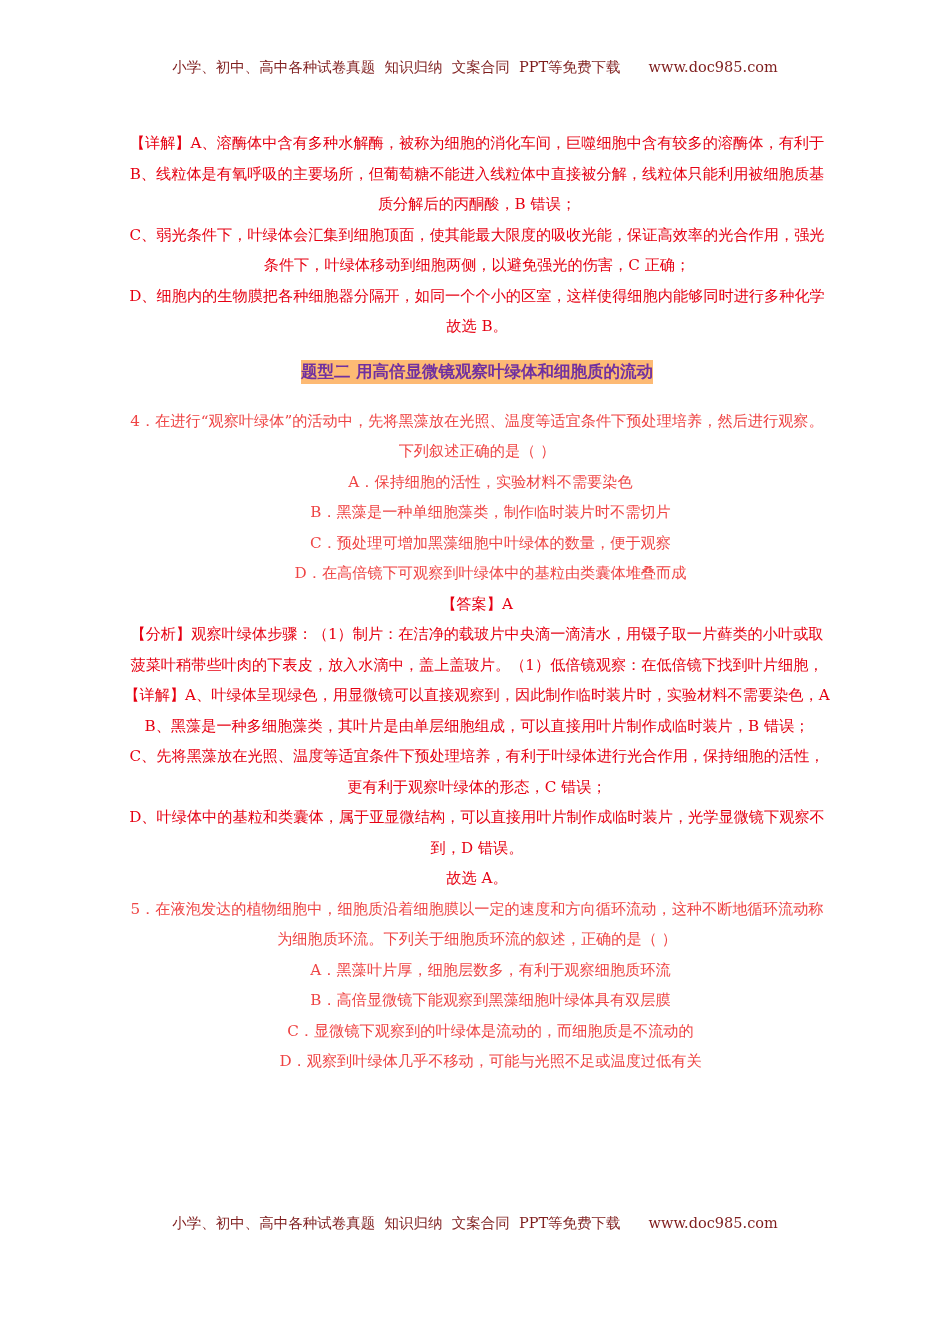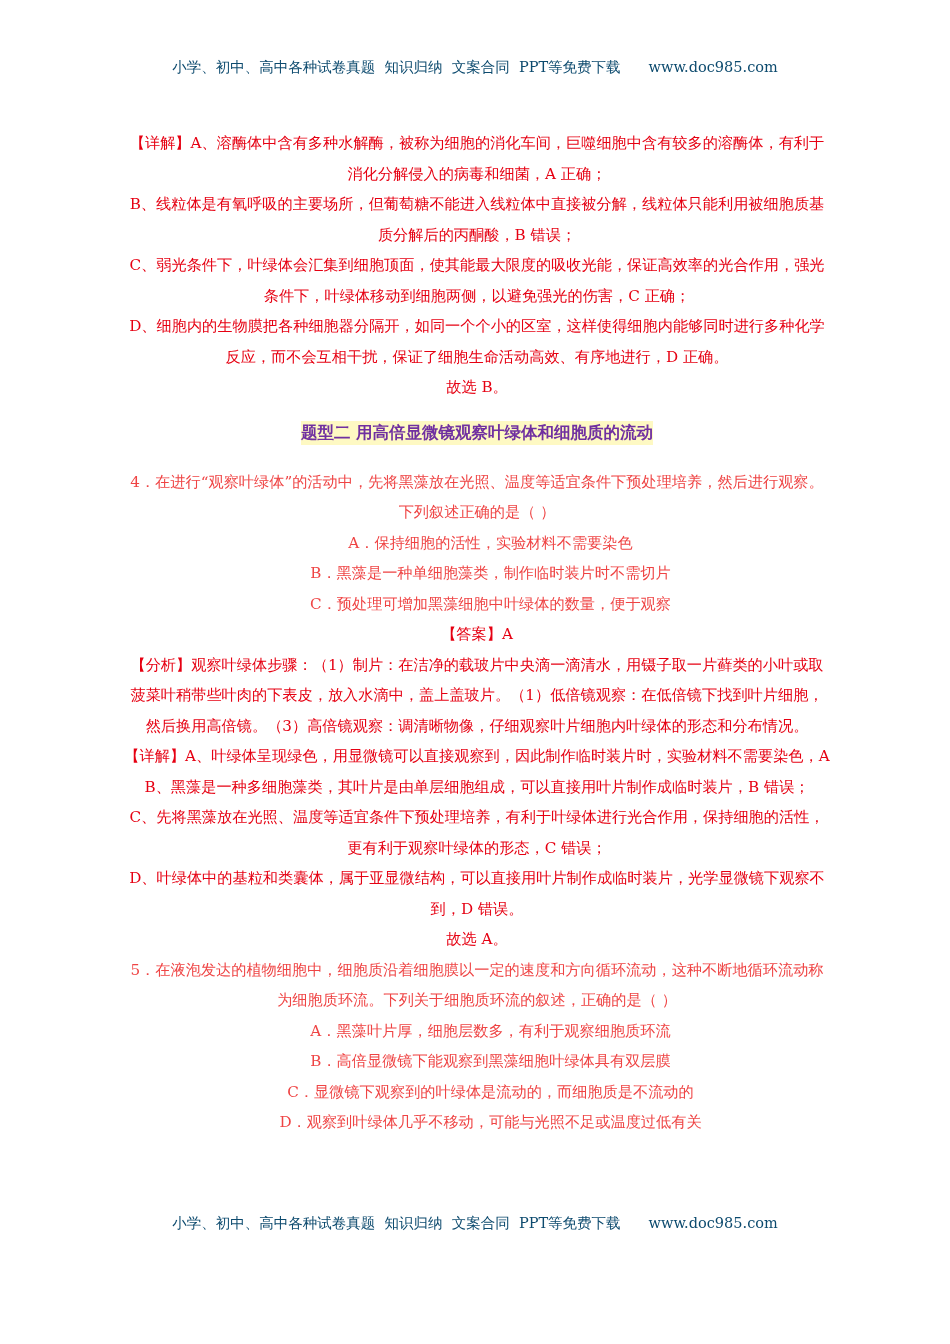--- a/index.html
+++ b/index.html
@@ -1,66 +1,64 @@
 <!DOCTYPE html>
 <html><head>
 <meta charset="utf-8">
 <style>
   html, body { margin: 0; padding: 0; background: #ffffff; }
   body { width: 950px; height: 1344px; position: relative; overflow: hidden;
          font-family: "DejaVu Serif", "Liberation Serif", serif; }
   .header, .footer { position: absolute; left: 0; width: 950px; text-align: center;
-         font-size: 14.5px; color: #0c4a6e; white-space: pre; }
+         font-size: 14.5px; color: #7f1d1d; white-space: pre; }
   .header { top: 58px; }
   .footer { top: 1214px; }
   .site { margin-left: 28px; }
   .content { position: absolute; left: 87px; top: 128px; width: 780px; text-align: center; }
   .line { font-size: 15.2px; line-height: 30.5px; height: 30.5px; white-space: nowrap; color: #ef4444; }
   .red { color: #e60012; }
   .tag { color: #e60012; }
   .indent { padding-left: 27px; }
-  .section-title { display: inline-block; background: #fef9c3; color: #7030a0;
+  .section-title { display: inline-block; background: #fdba74; color: #7030a0;
          font-family: "DejaVu Sans", "Liberation Sans", sans-serif; font-weight: bold;
          font-size: 16.5px; line-height: 24px; padding: 0 0 0 0; margin-top: 10px; }
   .gap-sm { height: 8px; }
   .gap-md { height: 22px; }
 </style>
 </head>
 <body>
 
 <div class="header"><span>小学、初中、高中各种试卷真题  知识归纳  文案合同  PPT等免费下载</span><span class="site">www.doc985.com</span></div>
 
 <div class="content">
 
   <div>
     <div class="line red"><span class="tag">【详解】</span><span>A、溶酶体中含有多种水解酶，被称为细胞的消化车间，巨噬细胞中含有较多的溶酶体，有利于</span></div>
-    <div class="line red">消化分解侵入的病毒和细菌，A 正确；</div>
     <div class="line red">B、线粒体是有氧呼吸的主要场所，但葡萄糖不能进入线粒体中直接被分解，线粒体只能利用被细胞质基</div>
     <div class="line red">质分解后的丙酮酸，B 错误；</div>
     <div class="line red">C、弱光条件下，叶绿体会汇集到细胞顶面，使其能最大限度的吸收光能，保证高效率的光合作用，强光</div>
     <div class="line red">条件下，叶绿体移动到细胞两侧，以避免强光的伤害，C 正确；</div>
     <div class="line red">D、细胞内的生物膜把各种细胞器分隔开，如同一个个小的区室，这样使得细胞内能够同时进行多种化学</div>
-    <div class="line red">反应，而不会互相干扰，保证了细胞生命活动高效、有序地进行，D 正确。</div>
     <div class="line red">故选 B。</div>
   </div>
 
   <div class="gap-sm"></div>
   <div class="section-title">题型二 用高倍显微镜观察叶绿体和细胞质的流动</div>
   <div class="gap-md"></div>
 
   <div>
     <div class="line">4．在进行“观察叶绿体”的活动中，先将黑藻放在光照、温度等适宜条件下预处理培养，然后进行观察。</div>
     <div class="line">下列叙述正确的是（    ）</div>
     <div class="line indent">A．保持细胞的活性，实验材料不需要染色</div>
     <div class="line indent">B．黑藻是一种单细胞藻类，制作临时装片时不需切片</div>
     <div class="line indent">C．预处理可增加黑藻细胞中叶绿体的数量，便于观察</div>
+    <div class="line indent">D．在高倍镜下可观察到叶绿体中的基粒由类囊体堆叠而成</div>
     <div class="line red"><span>【答案】</span><span>A</span></div>
     <div class="line red"><span>【分析】</span><span>观察叶绿体步骤：（1）制片：在洁净的载玻片中央滴一滴清水，用镊子取一片藓类的小叶或取</span></div>
     <div class="line red">菠菜叶稍带些叶肉的下表皮，放入水滴中，盖上盖玻片。（1）低倍镜观察：在低倍镜下找到叶片细胞，</div>
-    <div class="line red">然后换用高倍镜。（3）高倍镜观察：调清晰物像，仔细观察叶片细胞内叶绿体的形态和分布情况。</div>
     <div class="line red"><span>【详解】</span><span>A、叶绿体呈现绿色，用显微镜可以直接观察到，因此制作临时装片时，实验材料不需要染色，A</span></div>
     <div class="line red">B、黑藻是一种多细胞藻类，其叶片是由单层细胞组成，可以直接用叶片制作成临时装片，B 错误；</div>
     <div class="line red">C、先将黑藻放在光照、温度等适宜条件下预处理培养，有利于叶绿体进行光合作用，保持细胞的活性，</div>
     <div class="line red">更有利于观察叶绿体的形态，C 错误；</div>
     <div class="line red">D、叶绿体中的基粒和类囊体，属于亚显微结构，可以直接用叶片制作成临时装片，光学显微镜下观察不</div>
     <div class="line red">到，D 错误。</div>
     <div class="line red">故选 A。</div>
   </div>
 
   <div>

